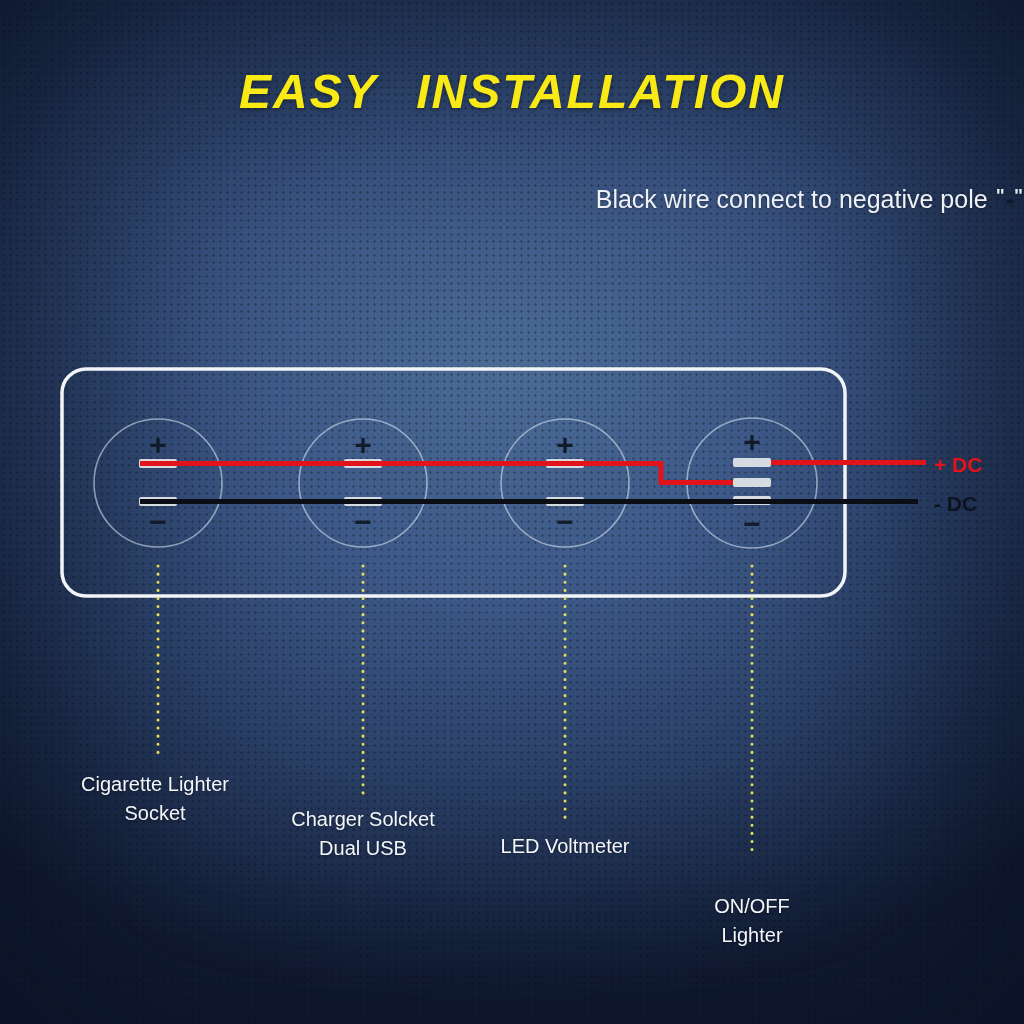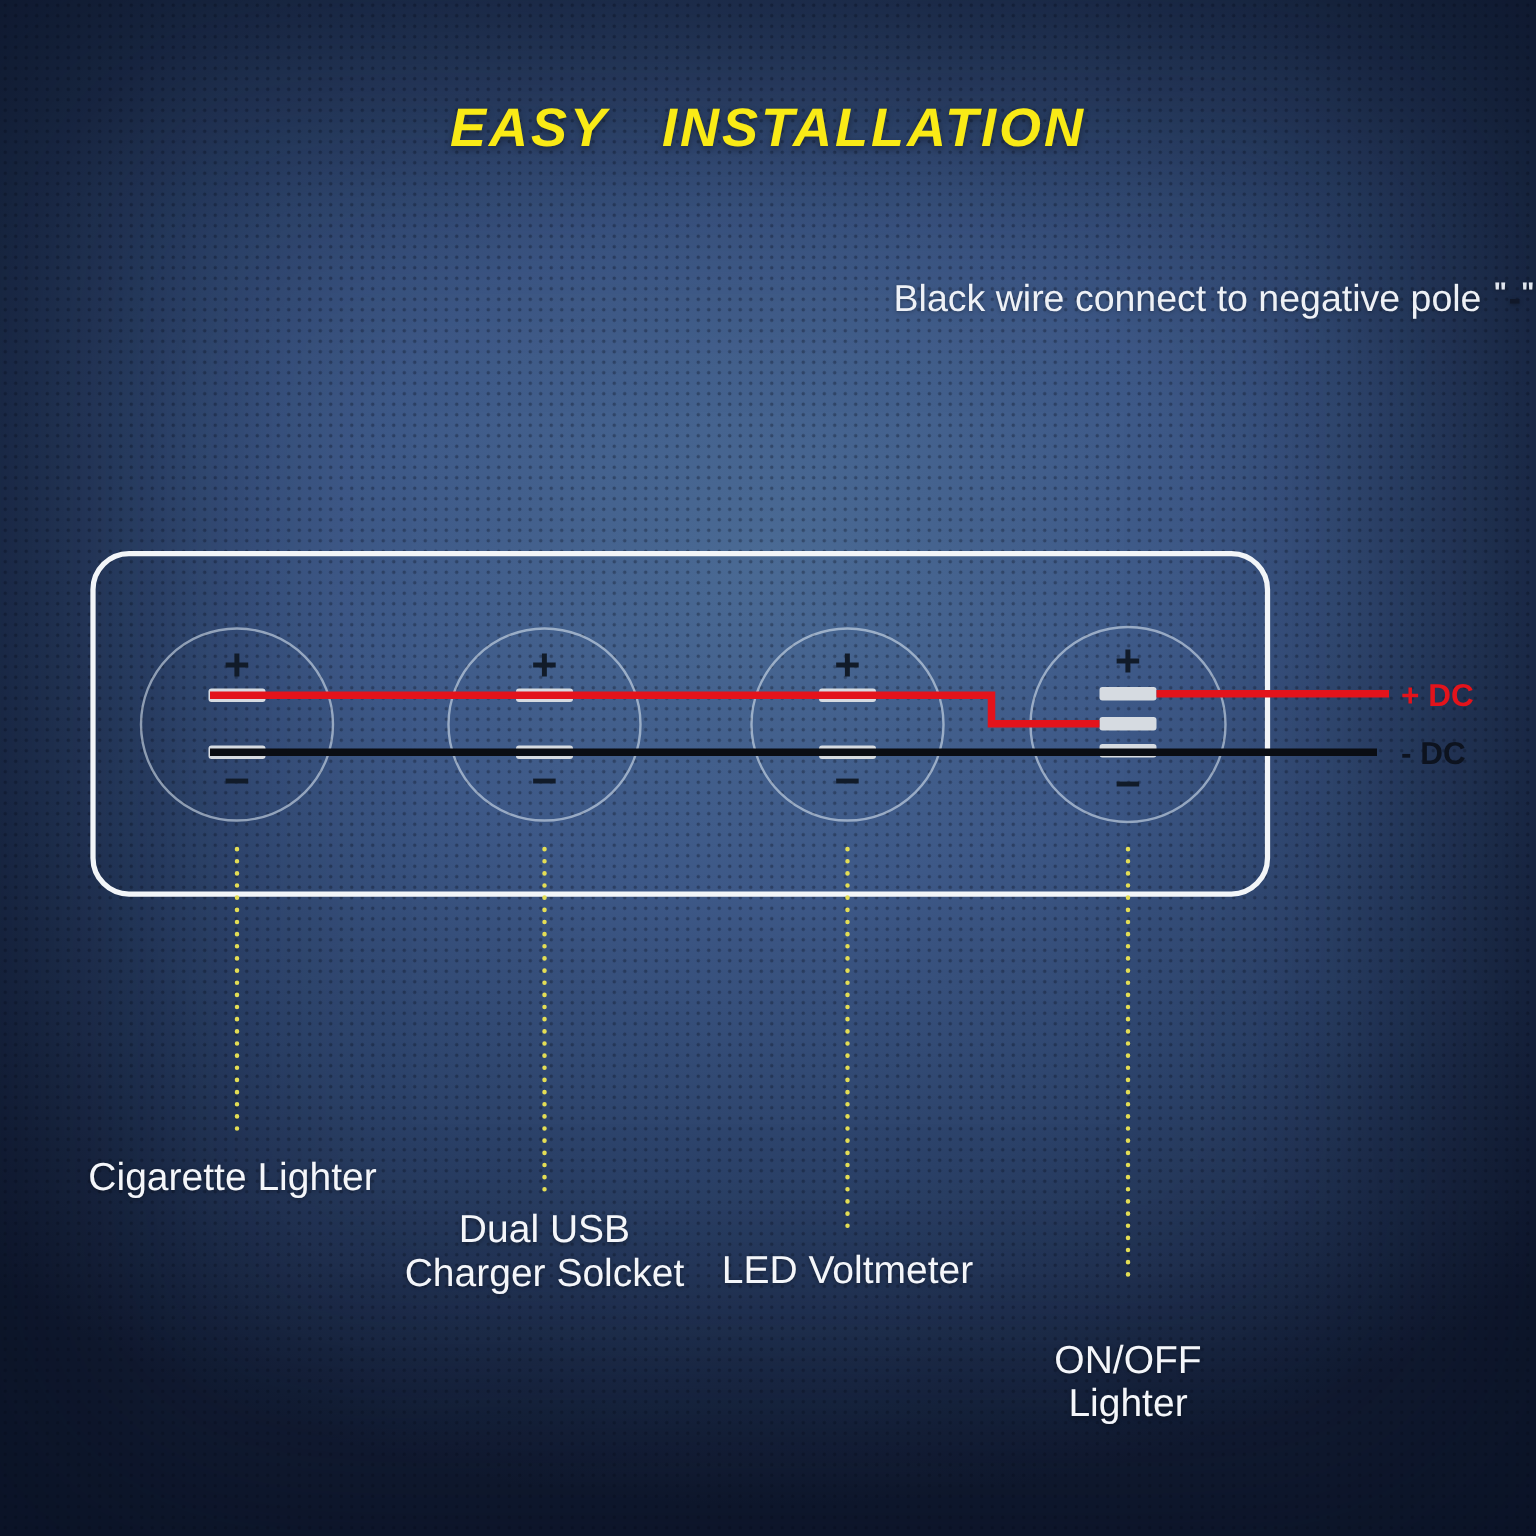--- a/index.html
+++ b/index.html
@@ -19,39 +19,39 @@
     background-image: radial-gradient(circle, rgba(8,14,28,0.33) 1px, transparent 1.4px);
     background-size:7px 7px;
   }
   .vignette {
     position:absolute; inset:0; pointer-events:none;
     box-shadow: inset 0 0 230px 70px rgba(4,9,24,0.55);
   }
   .title {
     position:absolute; top:64px; left:0; width:100%;
     text-align:center;
-    font-size:36px; font-weight:bold; font-style:italic;
+    font-size:48px; font-weight:bold; font-style:italic;
     color:#f9ea16; letter-spacing:2px; word-spacing:24px;
     text-shadow: 0 2px 5px rgba(0,0,0,0.35);
   }
   .instr {
     position:absolute; left:0; width:100%;
     text-align:center; font-size:25px; color:#eef1f6;
     text-shadow: 0 1px 3px rgba(0,0,0,0.3);
   }
   .instr.line1 { top:151px; }
   .instr.line2 { top:185px;text-align:right; }
   .q { color:#dfe5ee; font-size:19px; vertical-align:6px; font-weight:bold; letter-spacing:1px; }
   .q.open { margin-left:8px; }
   .sign-pos { color:#e8242c; font-weight:bold; }
   .sign-neg { color:#10182a; font-weight:bold; }
   .diagram-svg { position:absolute; left:0; top:0; }
   .comp-label {
     position:absolute; transform:translateX(-50%);
-    text-align:center; color:#f4f6fa; font-size:26px; line-height:29px;
+    text-align:center; color:#f4f6fa; font-size:20px; line-height:29px;
     text-shadow: 0 1px 3px rgba(0,0,0,0.35);
     white-space:nowrap;
   }
   .label-cigarette { left:155px; top:770px; }
   .label-usb      { left:363px; top:805px; }
   .label-voltmeter{ left:565px; top:832px; }
   .label-switch   { left:752px; top:892px; }
 </style>
 </head>
 <body>
@@ -111,25 +111,26 @@
     <g fill="none" stroke-width="3" stroke-linecap="round" stroke-dasharray="0.1 8">
       <path d="M158 566 V758" stroke="#e4de55"></path>
       <path d="M363 566 V796" stroke="#e4de55"></path>
       <path d="M565 566 V823" stroke="#e4de55"></path>
       <path d="M752 566 V856" stroke="#e4de55"></path>
     </g>
   </svg>
 
   <div class="comp-label label-cigarette">
     <div>Cigarette Lighter</div>
+    <div>Socket</div>
   </div>
 
   <div class="comp-label label-usb">
+    <div>Charger Solcket</div>
     <div>Dual USB</div>
-    <div>Charger Solcket</div>
   </div>
 
   <div class="comp-label label-voltmeter">
     <div>LED Voltmeter</div>
   </div>
 
   <div class="comp-label label-switch">
     <div>ON/OFF</div>
     <div>Lighter</div>
   </div>

